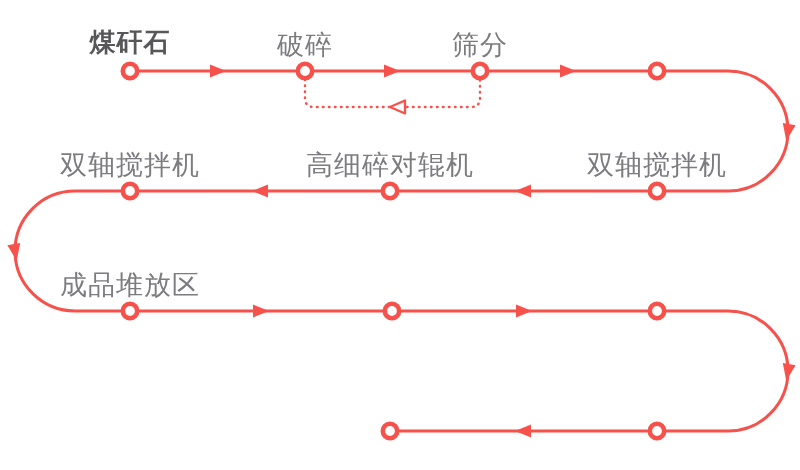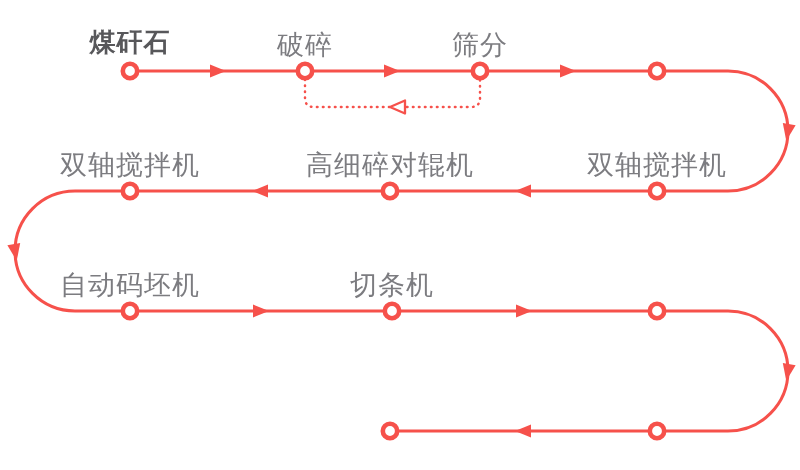--- a/index.html
+++ b/index.html
@@ -104,16 +104,15 @@
     <circle class="node" cx="657" cy="431" r="7.2"></circle>
     <circle class="node" cx="390" cy="431" r="7.2"></circle>
   </svg>
 
   <div class="stage-label strong" style="left:130px; top:26px">煤矸石</div>
   <div class="stage-label" style="left:305px; top:30px">破碎</div>
   <div class="stage-label" style="left:480px; top:30px">筛分</div>
   <div class="stage-label" style="left:657px; top:150px">双轴搅拌机</div>
   <div class="stage-label" style="left:390px; top:150px">高细碎对辊机</div>
   <div class="stage-label" style="left:130px; top:150px">双轴搅拌机</div>
-  <div class="stage-label" style="left:130px; top:270px">自动码坯机</div>
-  <div class="stage-label" style="left:392px; top:270px">切条机</div>
+  <div class="stage-label" style="left:130px; top:270px">成品堆放区</div>
 
 </div>
 
 </body></html>

